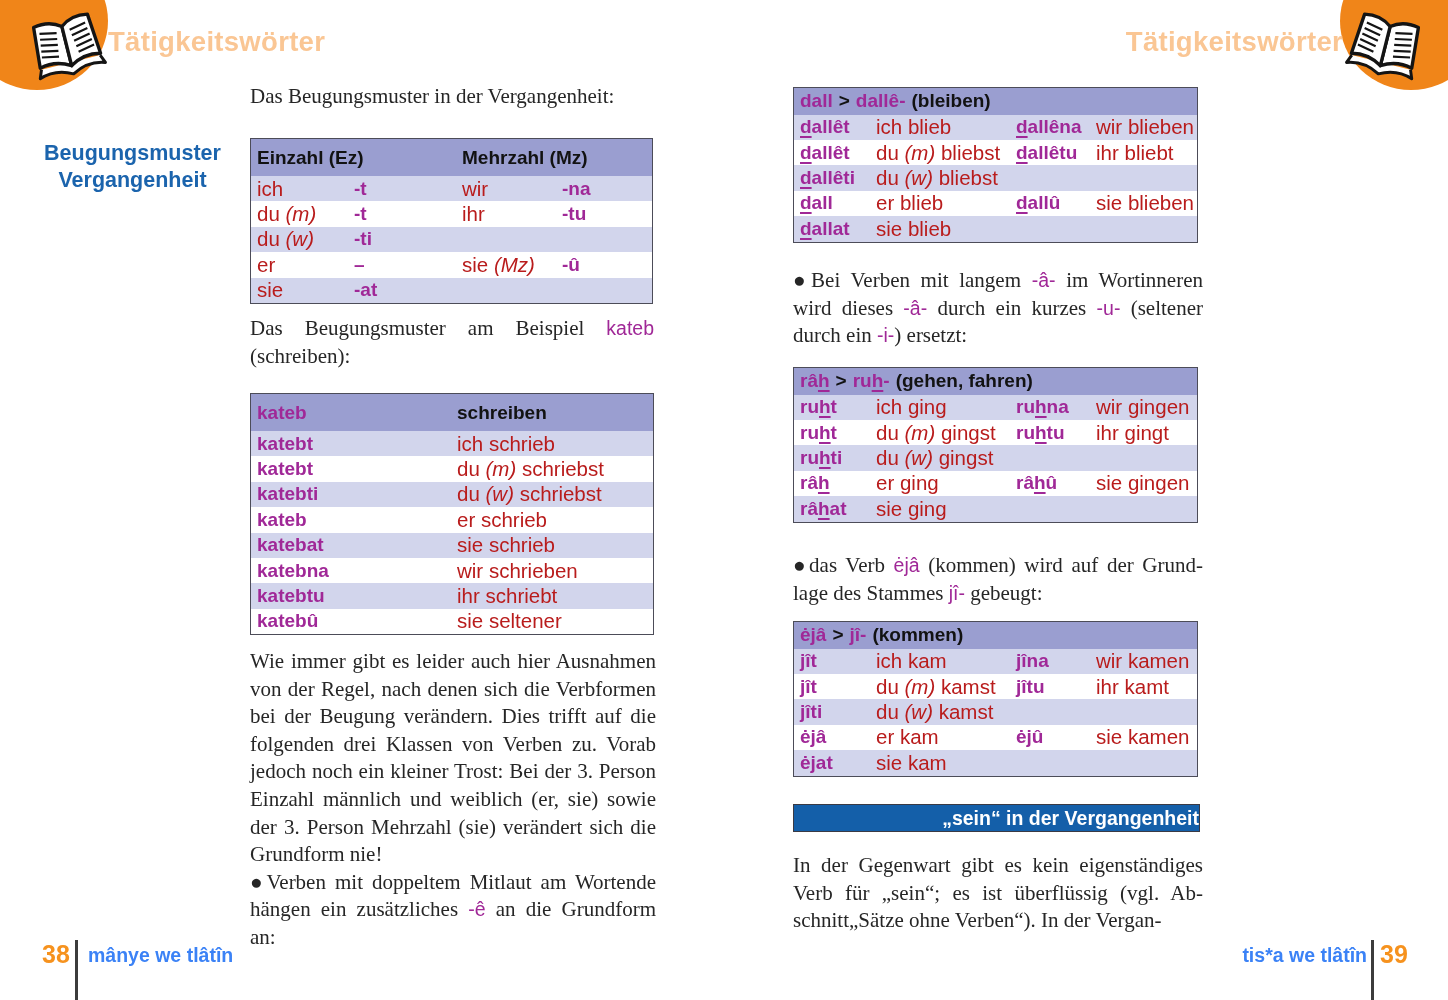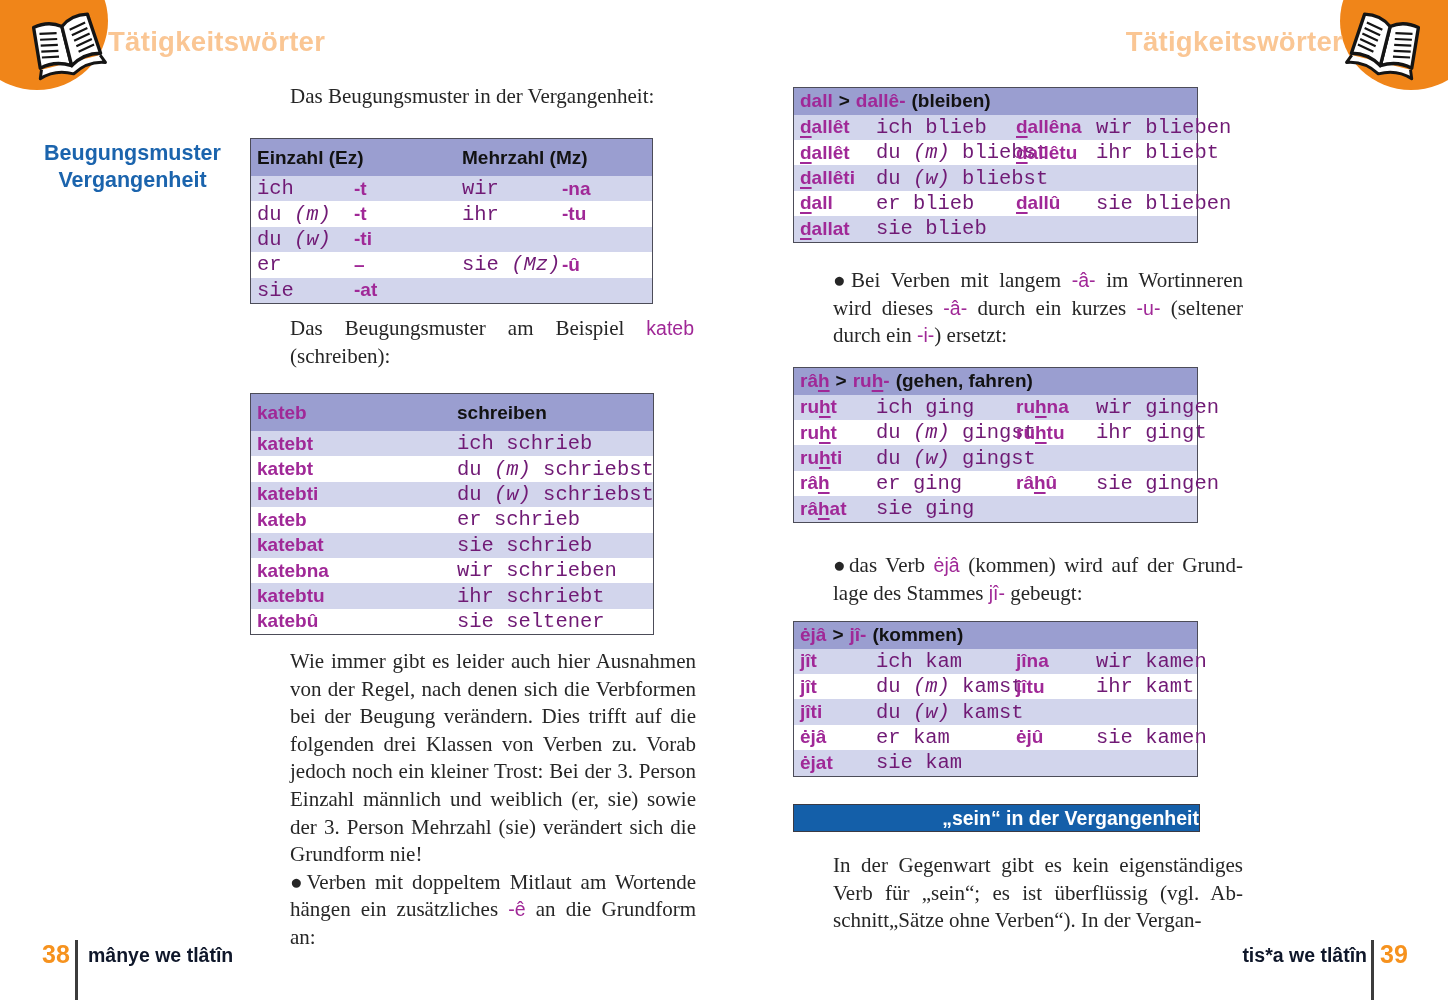--- a/index.html
+++ b/index.html
@@ -12,50 +12,50 @@
   .circle.cr{right:-34px;top:-48px;}
   .bookicon{position:absolute;width:84px;height:78px;}
   .bookicon.bl{left:26px;top:12px;}
   .bookicon.br{left:1342px;top:12px;transform:scaleX(-1);}
   .corner-title{position:absolute;top:26px;font-family:"Liberation Sans","DejaVu Sans",sans-serif;
        font-weight:bold;font-size:27.5px;color:#fac694;letter-spacing:.3px;}
   .corner-title.tl{left:108px;}
   .corner-title.tr{right:105px;}
   
   .serif{color:#262626;}
-  .para{font-size:21px;line-height:27.6px;text-align:justify;hyphens:manual;margin-left:40px;-webkit-hyphens:manual;}
+  .para{font-size:21px;line-height:27.6px;text-align:justify;hyphens:manual;-webkit-hyphens:manual;}
   .para p{margin:0;}
   .term{font-family:"Liberation Sans","DejaVu Sans",sans-serif;color:#a02897;font-size:19.5px;}
   .sblabel{font-family:"Liberation Sans","DejaVu Sans",sans-serif;font-weight:bold;color:#1b64ad;
        font-size:21.5px;line-height:27px;text-align:center;}
   
   .tbl{position:absolute;border:1.5px solid #4c4c58;box-sizing:border-box;background:#fff;}
   .trow{display:grid;align-items:center;height:25.4px;}
   .trow>span{padding-left:6px;white-space:nowrap;}
   .trow.r1{background:#d2d5ec;}
   .thead{background:#9a9ed0;height:37px;}
   .fhead{background:#9a9ed0;height:26.6px;display:flex;align-items:center;gap:6px;padding-left:6px;}
   .fhead>span{white-space:nowrap;}
   .pat .trow{grid-template-columns:97px 108px 100px 1fr;}
   .pat .thead{grid-template-columns:205px 1fr;}
   .kat .trow{grid-template-columns:200px 1fr;}
   .vtab .trow{grid-template-columns:76px 140px 80px 1fr;}
   .w{font-family:"Liberation Sans","DejaVu Sans",sans-serif;font-weight:bold;color:#a02897;font-size:19px;}
-  .g{font-family:Liberation Mono, monospace;color:#701a75;font-size:20.5px;}
+  .g{font-family:Liberation Sans, sans-serif;color:#b91c1c;font-size:20.5px;}
   .hcell{font-family:"Liberation Sans","DejaVu Sans",sans-serif;font-weight:bold;color:#121212;font-size:19px;}
   u{text-decoration-thickness:2px;text-underline-offset:3px;}
   .jlast{text-align:justify;text-align-last:justify;}
   .secbar{position:absolute;background:#145fa9;border:1px solid #3a3a44;box-sizing:border-box;
        color:#ffffff;font-family:"Liberation Sans","DejaVu Sans",sans-serif;font-weight:bold;
        font-size:19.5px;line-height:26px;padding-left:8px;text-align:right;}
   
   .pagenum{position:absolute;font-family:"Liberation Sans","DejaVu Sans",sans-serif;font-weight:bold;
        font-size:25px;color:#f6921e;}
   .footlbl{position:absolute;font-family:"Liberation Sans","DejaVu Sans",sans-serif;font-weight:bold;
-       font-size:19.5px;color:#0f172a;}
+       font-size:19.5px;color:#3b82f6;}
   .footbar{position:absolute;width:2.5px;height:60px;background:#3c3c3c;top:940px;}
 </style>
 </head>
 <body>
 
 <div class="circle cl"></div>
 <div class="circle cr"></div>
 
 <svg class="bookicon bl" viewBox="0 0 100 92">
   <g transform="rotate(-14 50 46)">

